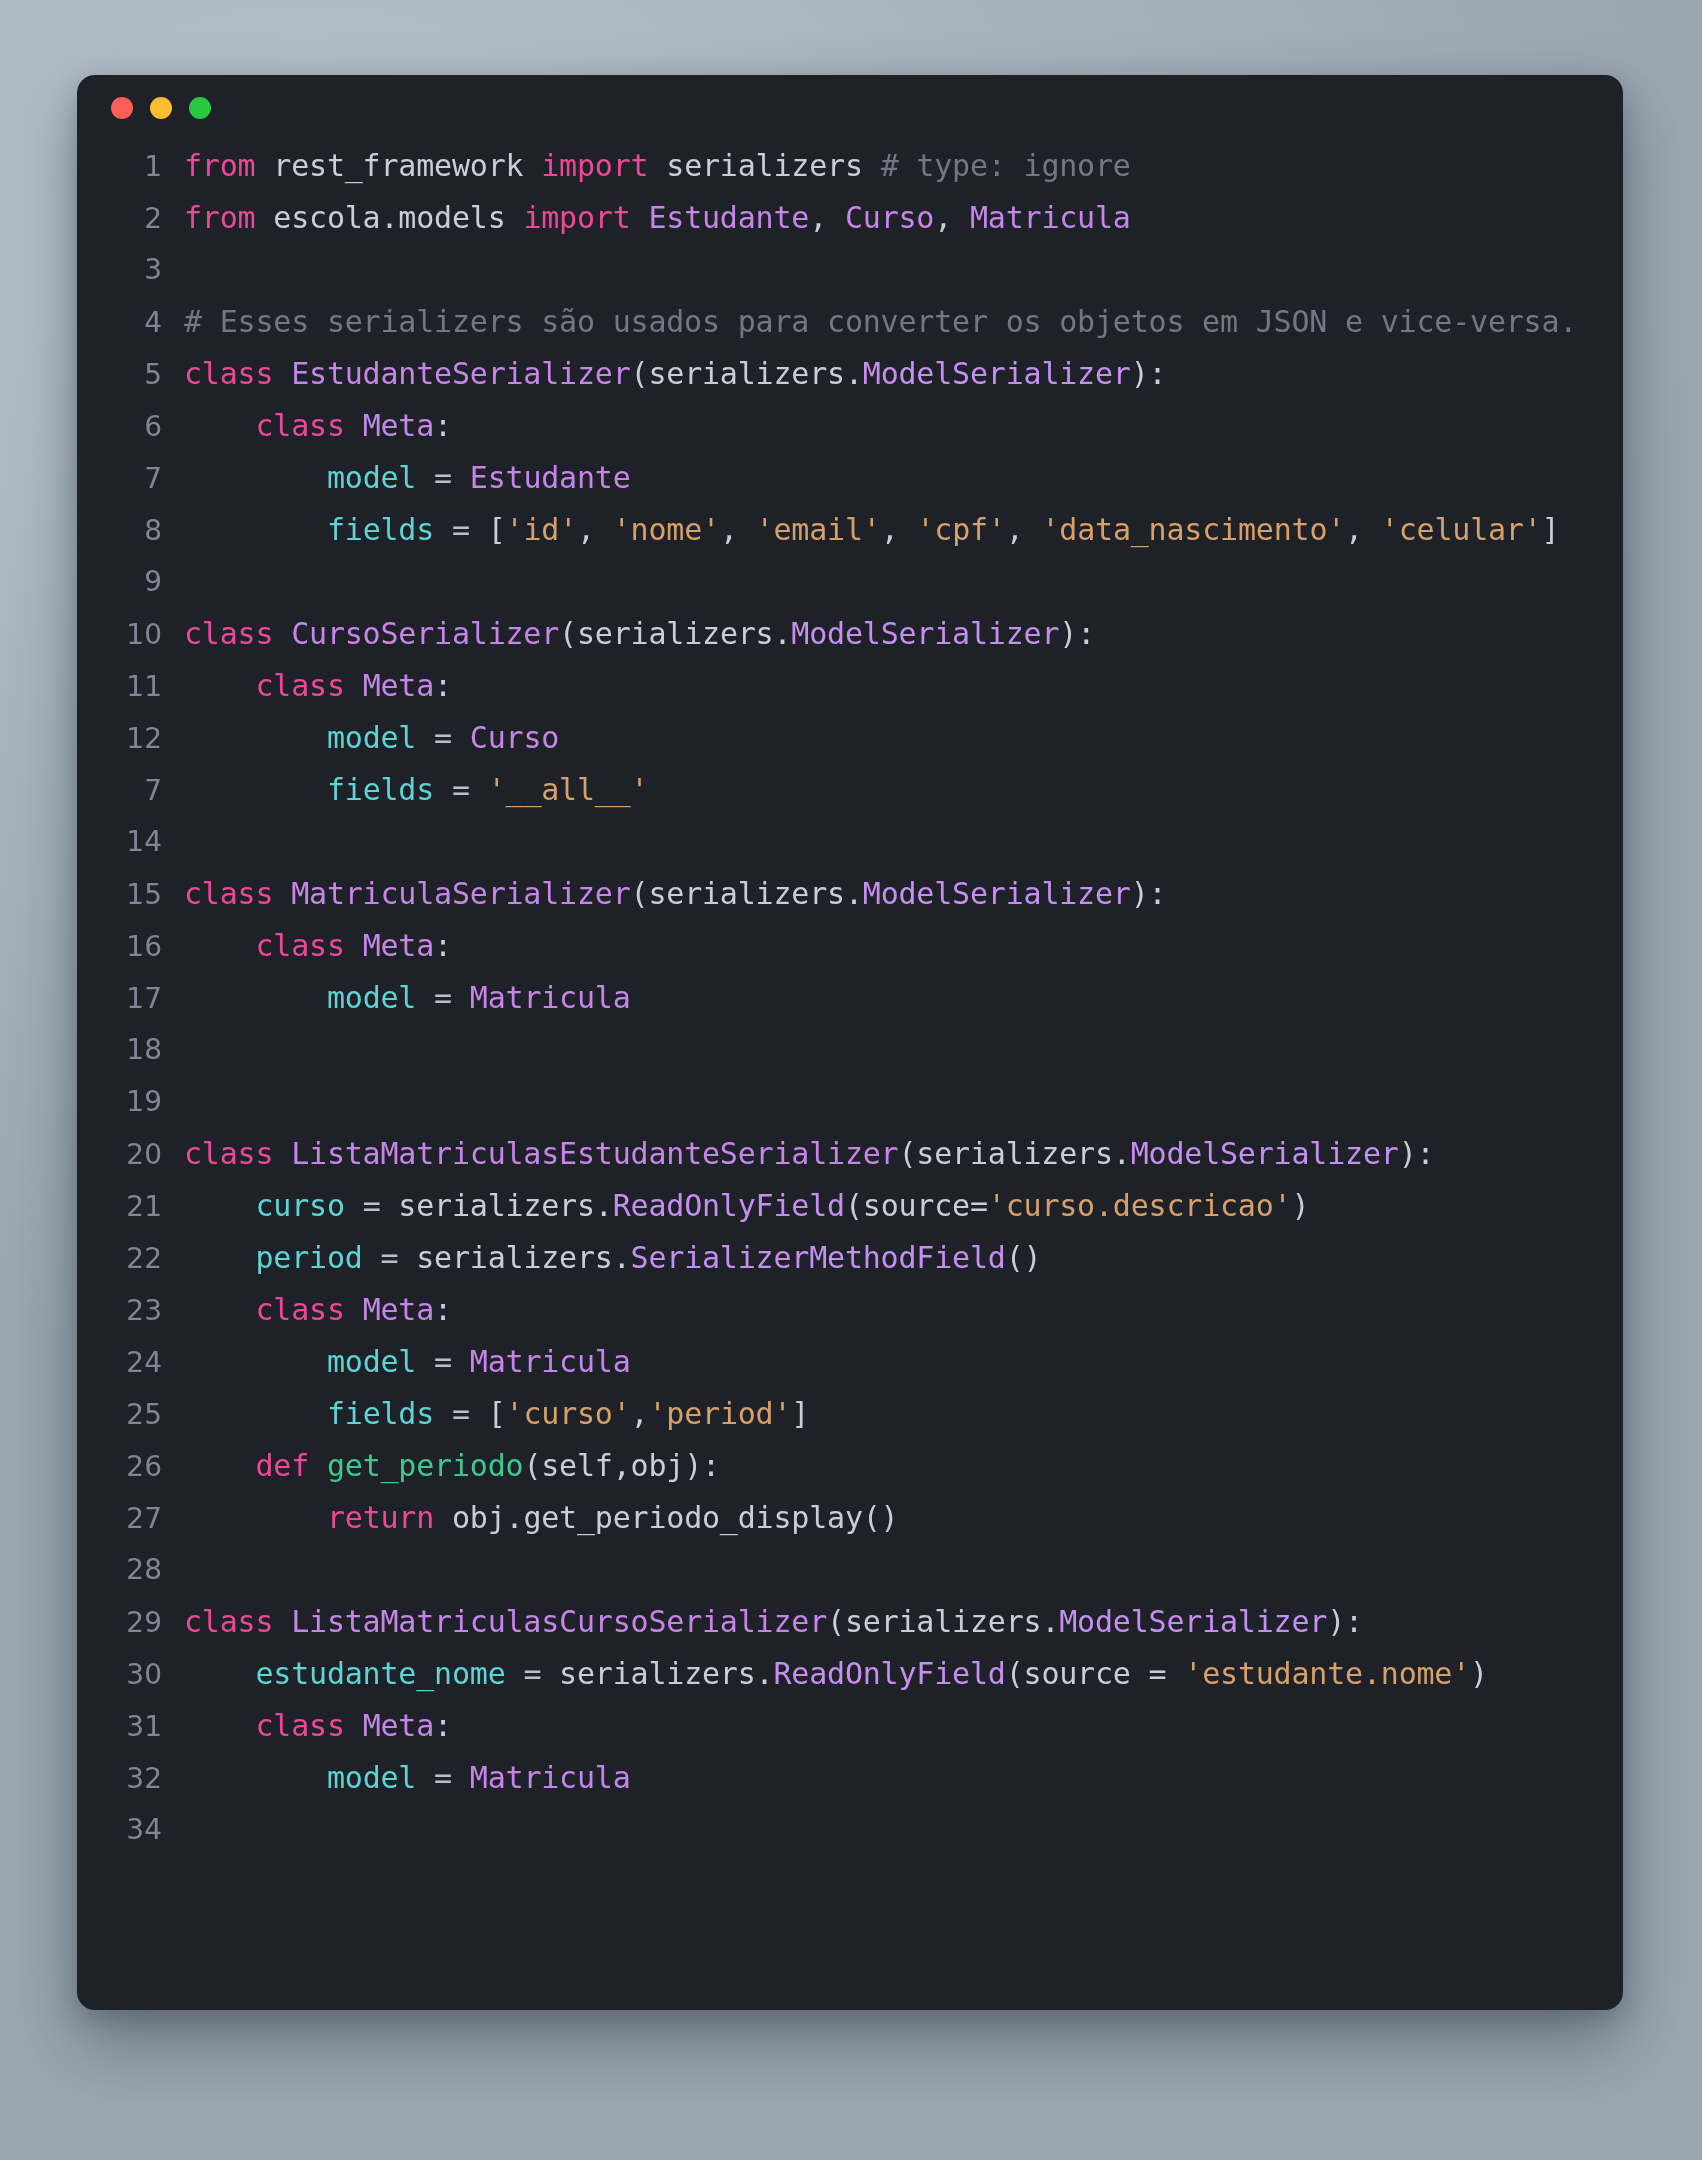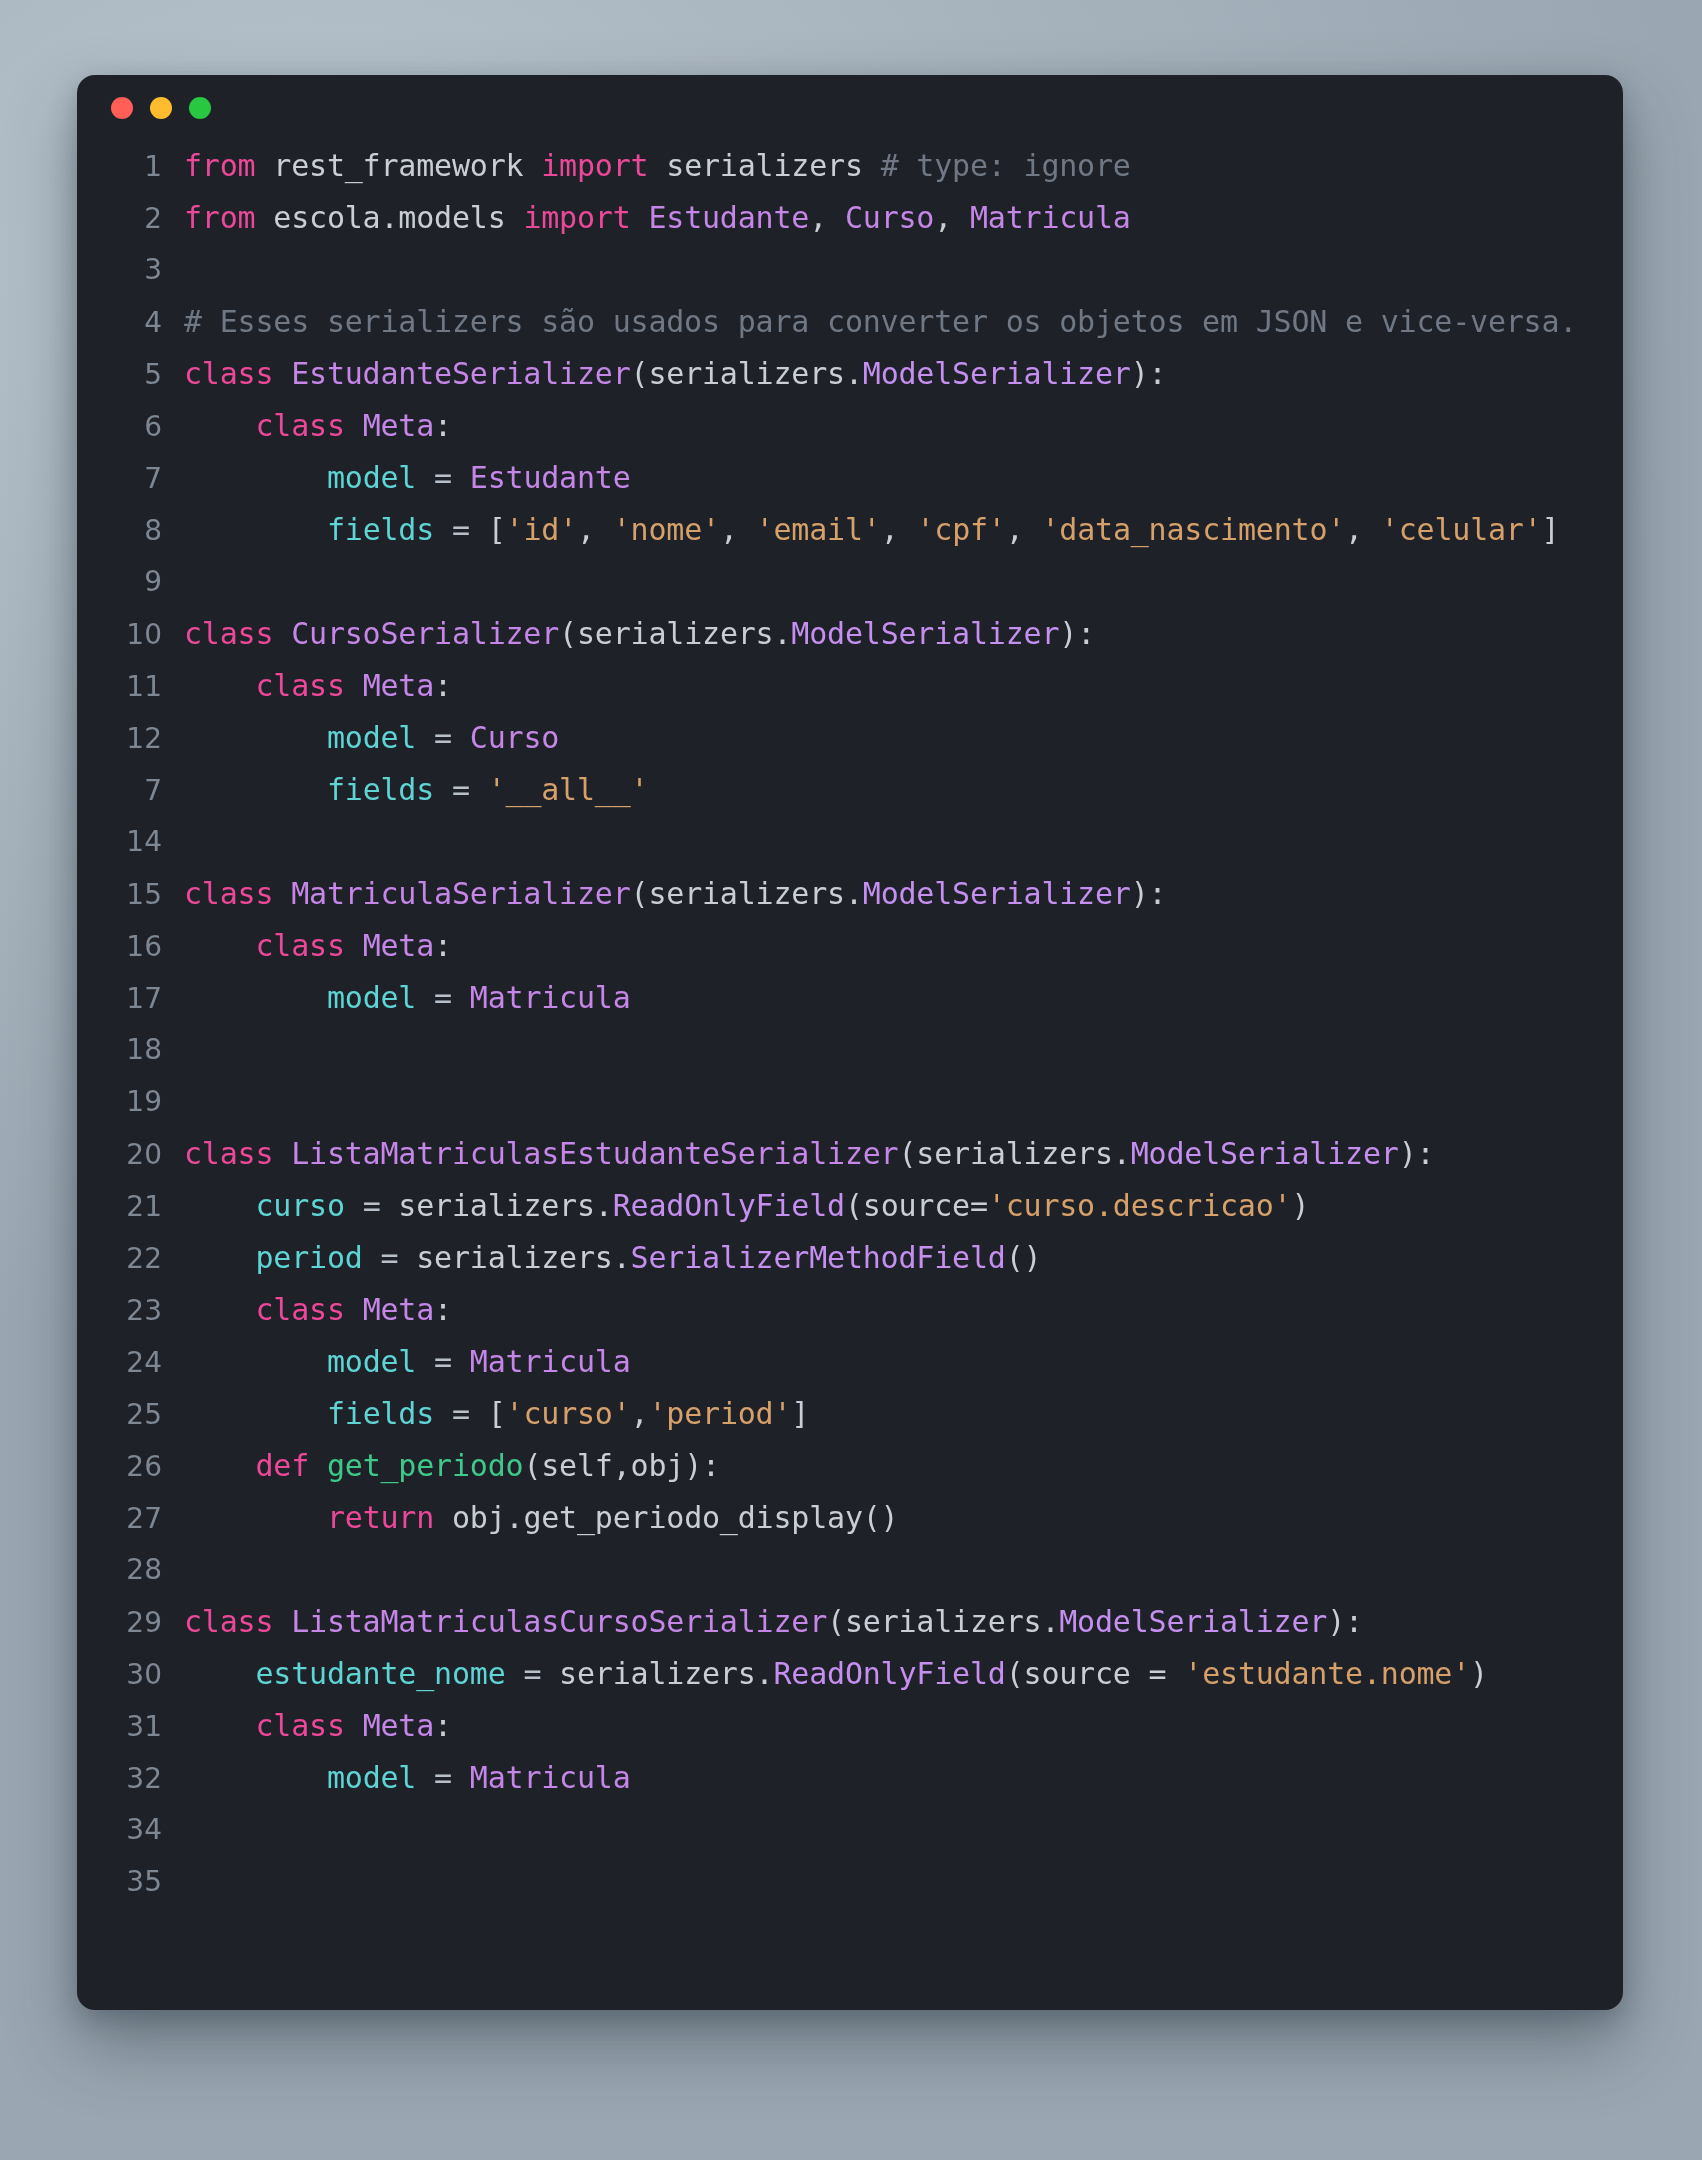--- a/index.html
+++ b/index.html
@@ -122,17 +122,16 @@
       <div class="code-line"><span class="lineno">24</span><span class="linetext"><span class="plain">        </span><span class="attr">model</span><span class="op"> = </span><span class="cls">Matricula</span></span></div>
       <div class="code-line"><span class="lineno">25</span><span class="linetext"><span class="plain">        </span><span class="attr">fields</span><span class="op"> = </span><span class="plain">[</span><span class="str">'curso'</span><span class="plain">,</span><span class="str">'period'</span><span class="plain">]</span></span></div>
       <div class="code-line"><span class="lineno">26</span><span class="linetext"><span class="plain">    </span><span class="kw">def </span><span class="fn">get_periodo</span><span class="plain">(self,obj):</span></span></div>
       <div class="code-line"><span class="lineno">27</span><span class="linetext"><span class="plain">        </span><span class="kw">return </span><span class="plain">obj.get_periodo_display()</span></span></div>
       <div class="code-line"><span class="lineno">28</span><span class="linetext"></span></div>
       <div class="code-line"><span class="lineno">29</span><span class="linetext"><span class="kw">class </span><span class="cls">ListaMatriculasCursoSerializer</span><span class="plain">(</span><span class="plain">serializers.</span><span class="cls2">ModelSerializer</span><span class="plain">):</span></span></div>
       <div class="code-line"><span class="lineno">30</span><span class="linetext"><span class="plain">    </span><span class="attr">estudante_nome</span><span class="op"> = </span><span class="plain">serializers.</span><span class="cls2">ReadOnlyField</span><span class="plain">(</span><span class="plain">source = </span><span class="str">'estudante.nome'</span><span class="plain">)</span></span></div>
       <div class="code-line"><span class="lineno">31</span><span class="linetext"><span class="plain">    </span><span class="kw">class </span><span class="cls">Meta</span><span class="plain">:</span></span></div>
       <div class="code-line"><span class="lineno">32</span><span class="linetext"><span class="plain">        </span><span class="attr">model</span><span class="op"> = </span><span class="cls">Matricula</span></span></div>
       <div class="code-line"><span class="lineno">34</span><span class="linetext"></span></div>
-      <div class="code-line"><span class="lineno">35</span><span class="linetext"></span></div>
     </div>
 
 </div>
 
 
 </body></html>

